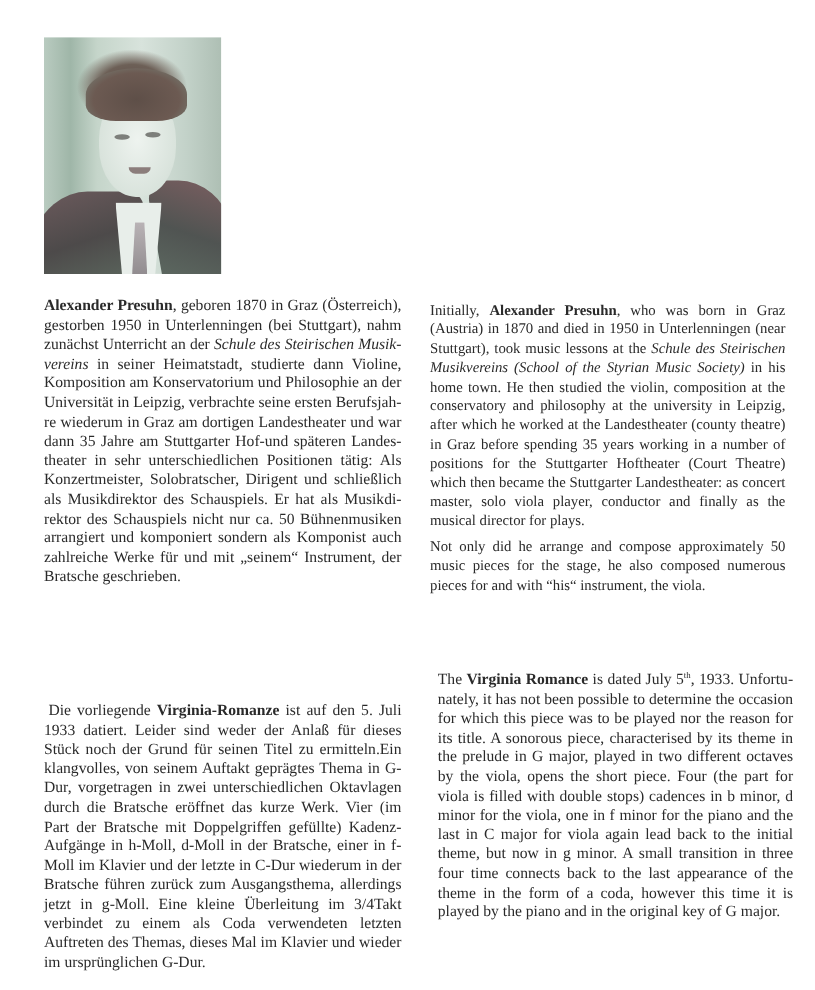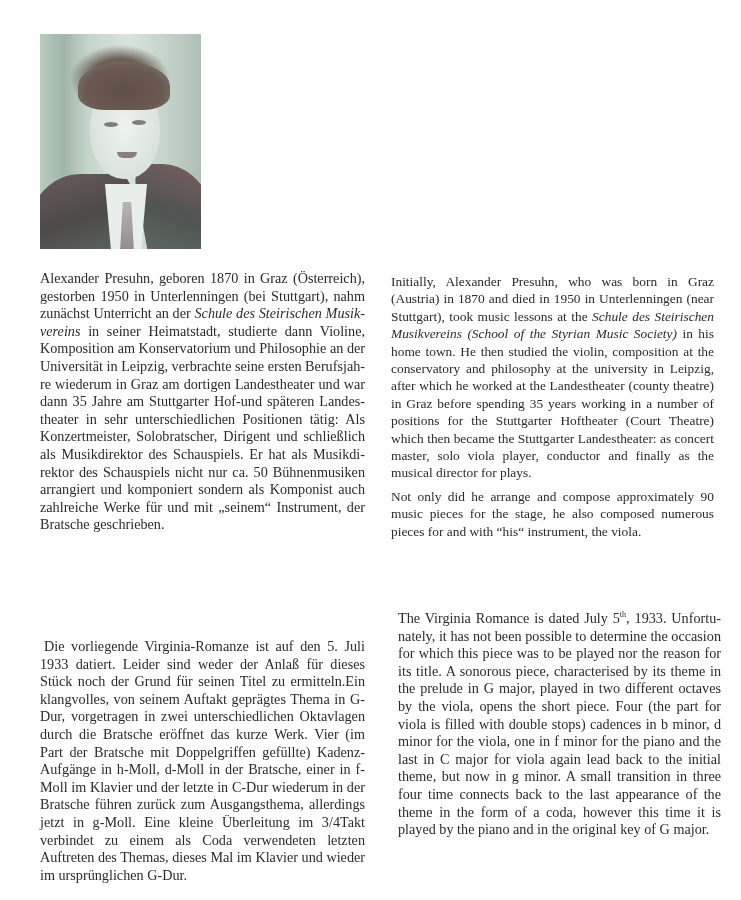--- a/index.html
+++ b/index.html
@@ -91,21 +91,21 @@
     text-align: justify;
     hyphens: manual;
   }
   .col p { margin: 0; }
   .col p + p { margin-top: 6px; }
   .col-de-1 { left: 40px; top: 270px; width: 325px; }
   .col-en-1 { left: 391px; top: 273px; width: 323px; font-size: 13.4px; line-height: 17.4px; }
   .col-de-2 { left: 40px; top: 610px; width: 325px; margin-top: 28px; }
   .col-en-2 { left: 398px; top: 610px; width: 323px; }
   .col-de-2 p:first-child { text-indent: 4px; }
-  b { font-weight: normal; }
+  b { font-weight: bold; }
   i { font-style: italic; }
   sup { font-size: 8px; line-height: 0; }
 </style>
 </head>
 <body>
 
 <div class="photo">
   <div class="suit-l"></div>
   <div class="suit-r"></div>
   <div class="shirt"></div>
@@ -116,21 +116,21 @@
   <div class="eye" style="left:92px;top:86px;"></div>
   <div class="mouth"></div>
 </div>
 
 <div class="col col-de-1">
   <p><b>Alexander Presuhn</b><span>, geboren 1870 in Graz (Österreich), gestorben 1950 in Unterlenningen (bei Stuttgart), nahm zunächst Unterricht an der </span><i>Schule des Steirischen Musik­vereins</i><span> in seiner Heimatstadt, studierte dann Violine, Komposition am Konservatorium und Philosophie an der Universität in Leipzig, verbrachte seine ersten Berufsjah­re wiederum in Graz am dortigen Landestheater und war dann 35 Jahre am Stuttgarter Hof-und späteren Landes­theater in sehr unterschiedlichen Positionen  tätig: Als Konzertmeister, Solobratscher, Dirigent und schließlich als Musikdirektor des Schauspiels. Er hat als Musikdi­rektor des Schauspiels nicht nur ca. 50 Bühnenmusiken arrangiert und komponiert sondern als Komponist auch zahlreiche Werke für und mit „seinem“ Instrument, der Bratsche geschrieben.</span></p>
 </div>
 
 <div class="col col-en-1">
   <p><span>Initially, </span><b>Alexander Presuhn</b><span>, who was born in Graz (Austria) in 1870 and died in 1950 in Unterlenningen (near Stuttgart), took music lessons at the </span><i>Schule des Steirischen Musikvereins (School of the Styrian Music Society)</i><span> in his home town. He then studied the violin, composition at the conservatory and philosophy at the university in Leipzig, after which he worked at the Landestheater (county theatre) in Graz before spending 35 years working in a number of positions for the Stuttgarter Hoftheater (Court Theatre) which then became the Stuttgarter Landestheater: as concert master, solo viola player, conductor and finally as the musical director for plays.</span></p>
-  <p>Not only did he arrange and compose approximately 90 music pieces for the stage, he also composed numerous pieces for and with “his“ instrument, the viola.</p>
+  <p>Not only did he arrange and compose approximately 50 music pieces for the stage, he also composed numerous pieces for and with “his“ instrument, the viola.</p>
 </div>
 
 <div class="col col-de-2">
   <p><span>Die vorliegende </span><b>Virginia-Romanze</b><span> ist auf den 5. Juli 1933 datiert. Leider sind weder der Anlaß für dieses Stück noch der Grund für seinen Titel zu ermitteln.Ein klang­volles, von seinem Auftakt geprägtes Thema in G-Dur, vorgetragen in zwei unterschiedlichen Oktavlagen durch die Bratsche eröffnet das kurze Werk. Vier (im Part der Bratsche mit Doppelgriffen gefüllte) Kadenz-Aufgänge in h-Moll, d-Moll in der Bratsche, einer in f-Moll im Klavier und der letzte in C-Dur wiederum in der Bratsche  führen zurück zum Ausgangsthema, allerdings jetzt in g-Moll. Eine kleine Überleitung im 3/4Takt verbindet zu einem als Coda verwendeten letzten Auftreten des Themas, die­ses Mal im Klavier und wieder im ursprünglichen G-Dur.</span></p>
 </div>
 
 <div class="col col-en-2">
   <p><span>The </span><b>Virginia Romance</b><span> is dated July 5</span><sup>th</sup><span>, 1933. Unfortu­nately, it has not been possible to determine the occasion for which this piece was to be played nor the reason for its title. A sonorous piece, characterised by its theme in the prelude in G major, played in two different octaves by the viola, opens the short piece. Four (the part for viola is filled with double stops) cadences in b minor, d minor for the viola, one in f minor for the piano and the last in C ma­jor for viola again lead back to the initial theme, but now in g minor. A small transition in three four time connects back to the last appearance of the theme in the form of a coda, however this time it is played by the piano and in the original key of G major.</span></p>
 </div>
 

